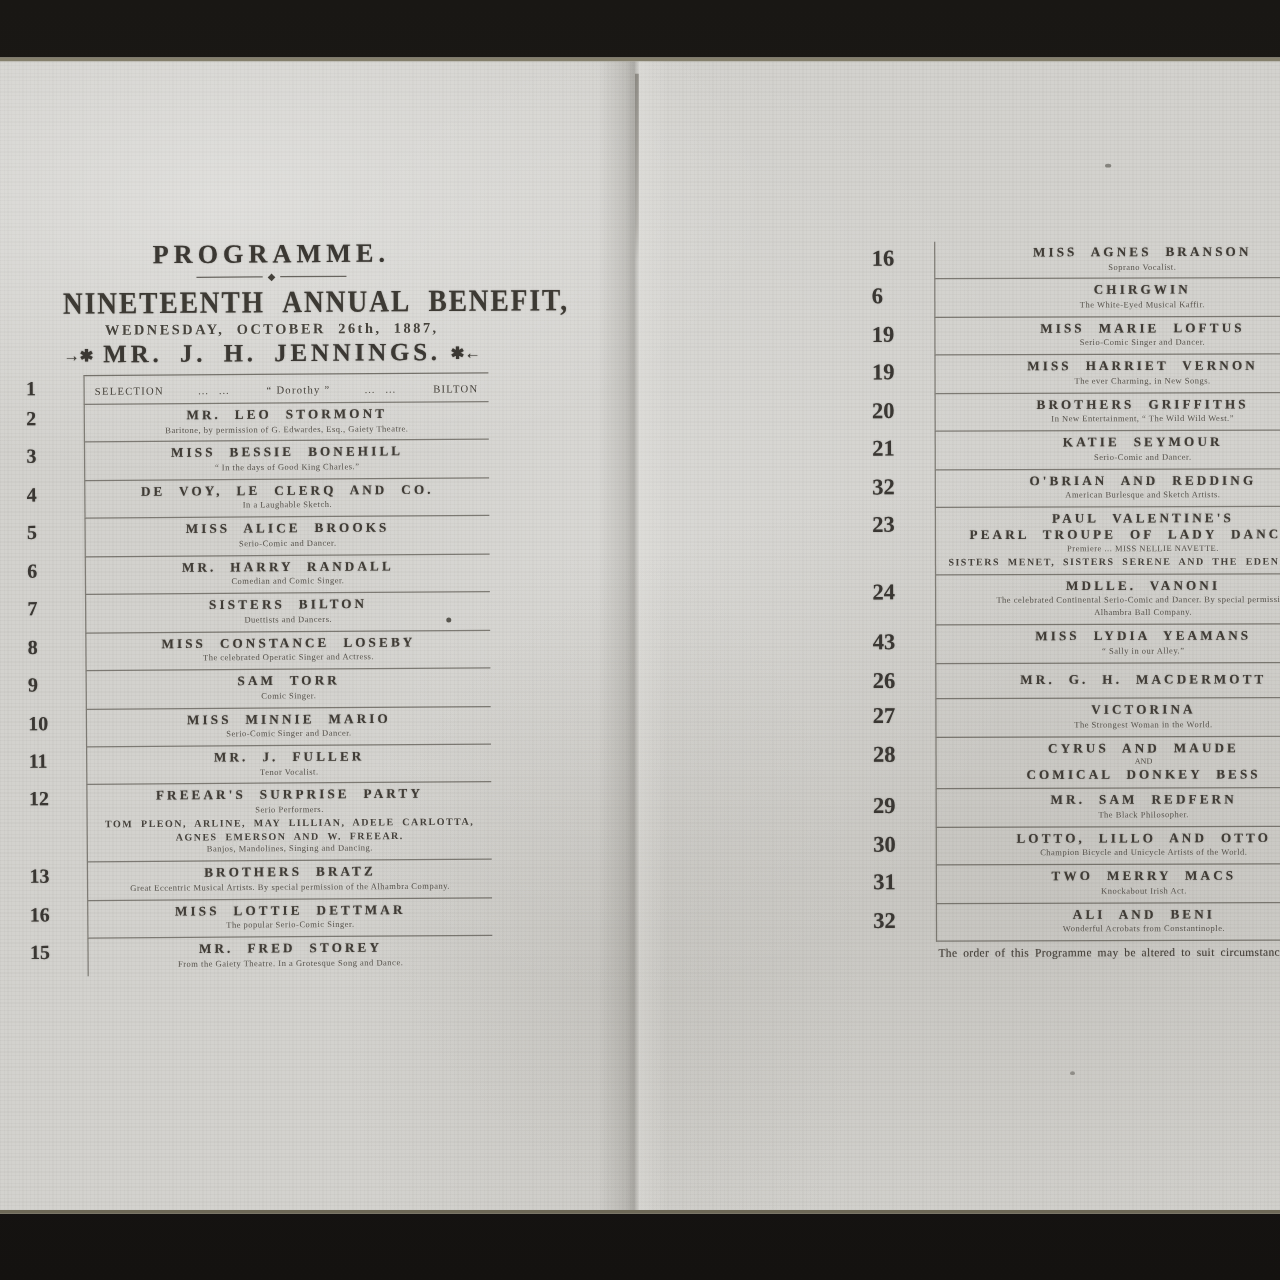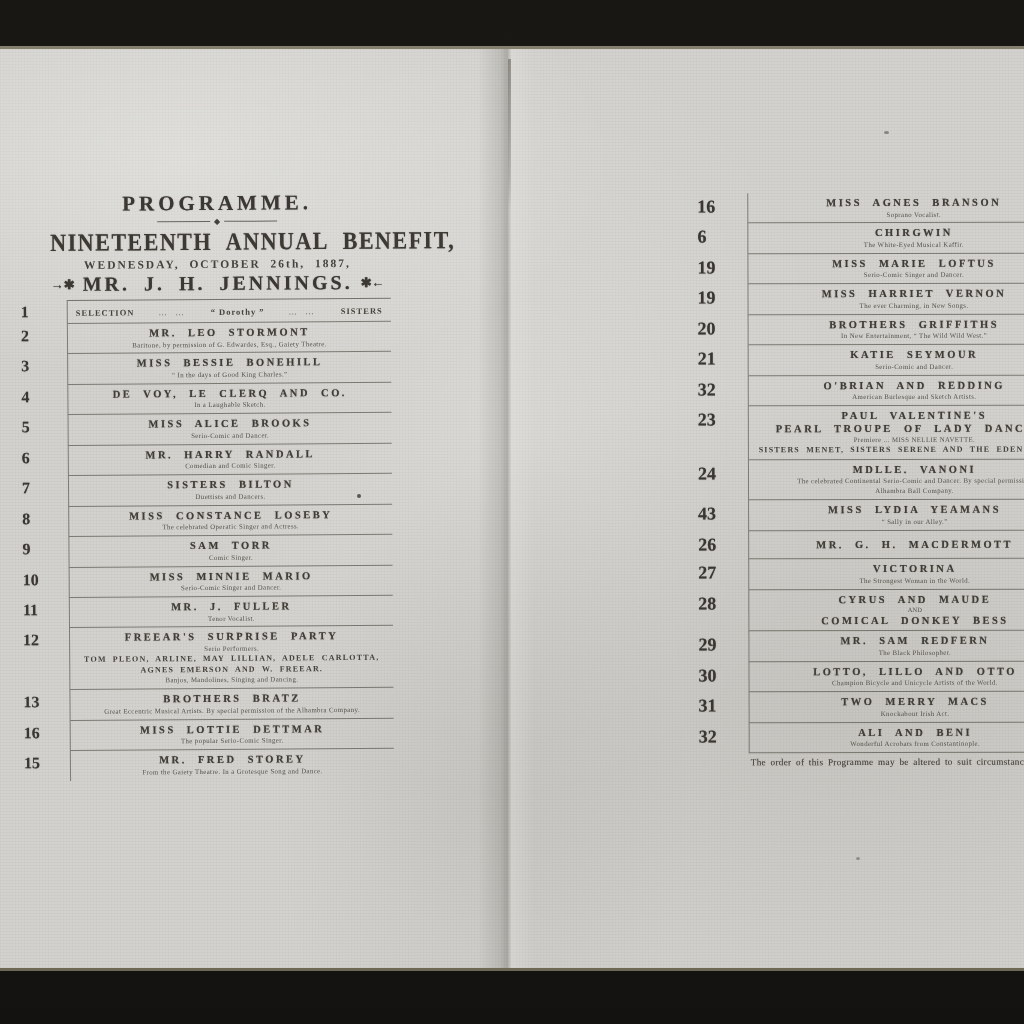--- a/index.html
+++ b/index.html
@@ -74,21 +74,21 @@
     font-size:10.5px;font-weight:bold;letter-spacing:2.5px;word-spacing:6px;
     color:#403c36;text-shadow:0 0 1px rgba(60,56,50,0.55);line-height:1.2;white-space:nowrap;
   }
   .ln-sub{font-size:6.8px;letter-spacing:0.4px;color:#55514a;line-height:1.45;white-space:nowrap;}
   .ln-cast{
     font-size:8px;font-weight:bold;letter-spacing:1.2px;word-spacing:3px;
     color:#46423c;line-height:1.35;white-space:nowrap;
   }
   .ln-and{font-size:6.5px;color:#55514a;line-height:1.3;}
   .sel{display:flex;align-items:baseline;justify-content:space-between;padding:3px 6px 2px;}
-  .sel span{font-size:8.5px;font-weight:bold;letter-spacing:1px;color:#46423b;}
+  .sel span{font-size:8.5px;font-weight:normal;letter-spacing:1px;color:#46423b;}
   .sel .dots{font-weight:normal;letter-spacing:3px;color:#5a564e;}
   .footer-note{
     font-size:9.2px;color:#443f38;letter-spacing:0.3px;word-spacing:2px;
     padding:4px 0 0 52px;white-space:nowrap;text-shadow:0 0 0.8px rgba(60,56,50,0.4);
   }
 </style>
 </head>
 <body>
 
 <div class="stage">
@@ -117,21 +117,21 @@
       </div>
       <div class="list" id="left-list">
           <div class="row">
             <div class="num">1</div>
             <div class="content">
               <div class="sel">
                 <span>SELECTION</span>
                 <span class="dots">…    …</span>
                 <span>“ Dorothy ”</span>
                 <span class="dots">…    …</span>
-                <span>SISTERS</span>
+                <span>BILTON</span>
               </div>
             </div>
           </div>
           <div class="row">
             <div class="num">2</div>
             <div class="content">
               <div class="ln-name">MR. LEO STORMONT</div>
               <div class="ln-sub">Baritone, by permission of G. Edwardes, Esq., Gaiety Theatre.</div>
             </div>
           </div>

